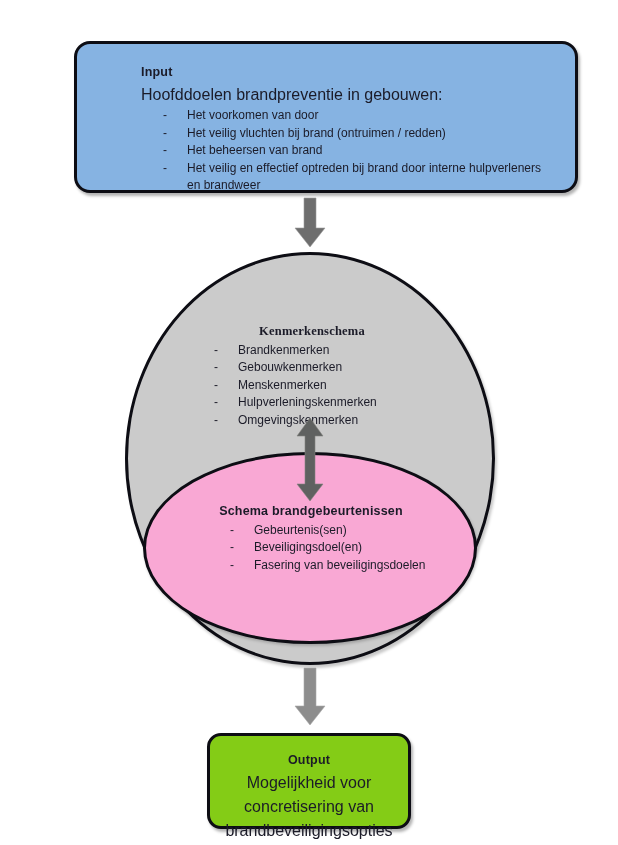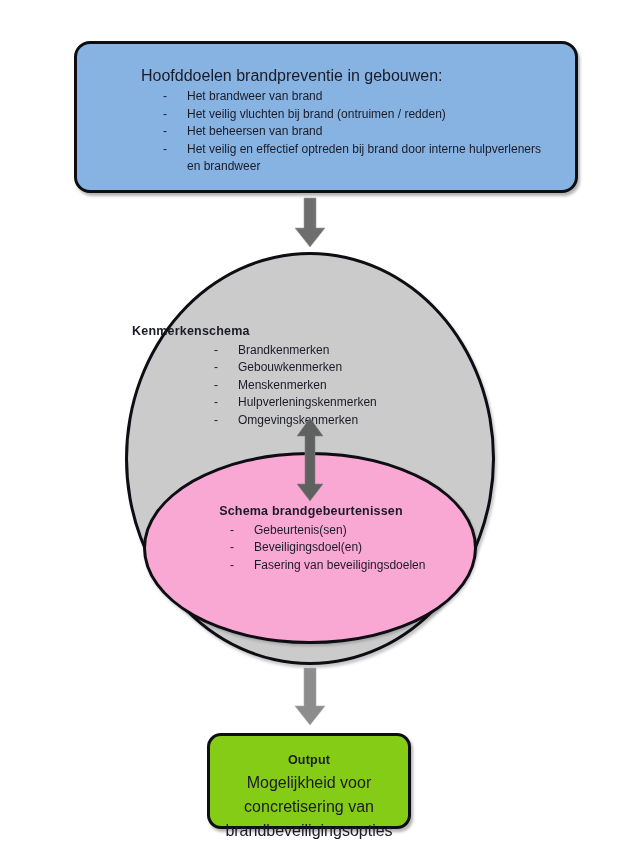--- a/index.html
+++ b/index.html
@@ -88,21 +88,23 @@
     box-shadow: 2px 3px 3px rgba(0,0,0,0.22);
   }
   #kenmerken-text {
     position: absolute;
     left: 0;
     right: 0;
     top: 68px;
     text-align: left;
   }
   #kenmerken-text .heading {
+    text-align: center;
     padding-left: 4px;
+    font-family: Liberation Serif, serif;
   }
   #kenmerken-text ul.dashlist {
     padding-left: 72px;
   }
   #kenmerken-text ul.dashlist > li {
     padding-left: 38px;
   }
   #kenmerken-text ul.dashlist > li .dash {
     left: 14px;
   }
@@ -173,23 +175,24 @@
   #arrow-circle-to-output { left: 294px; top: 668px; }
   #arrow-bidirectional   { left: 293px; top: 418px; }
 </style>
 </head>
 <body>
 
 <div id="diagram-canvas">
 
   <div id="input-box">
     <div id="input-inner">
+      <div class="heading">Input</div>
       <div class="subline">Hoofddoelen brandpreventie in gebouwen:</div>
       <ul class="dashlist">
-        <li><span class="dash">-</span><span>Het brandweer van brand</span></li>
+        <li><span class="dash">-</span><span>Het voorkomen van door</span></li>
         <li><span class="dash">-</span><span>Het veilig vluchten bij brand (ontruimen / redden)</span></li>
         <li><span class="dash">-</span><span>Het beheersen van brand</span></li>
         <li><span class="dash">-</span><span>Het veilig en effectief optreden bij brand door interne hulpverleners en brandweer</span></li>
       </ul>
     </div>
   </div>
 
   <svg id="arrow-input-to-circle" class="arrow-svg" width="32" height="50" viewBox="0 0 32 50">
     <polygon points="10,0 22,0 22,30 31,30 16,49 1,30 10,30" fill="#6e6e6e" stroke="#9a9a9a" stroke-width="0.6"></polygon>
   </svg>

